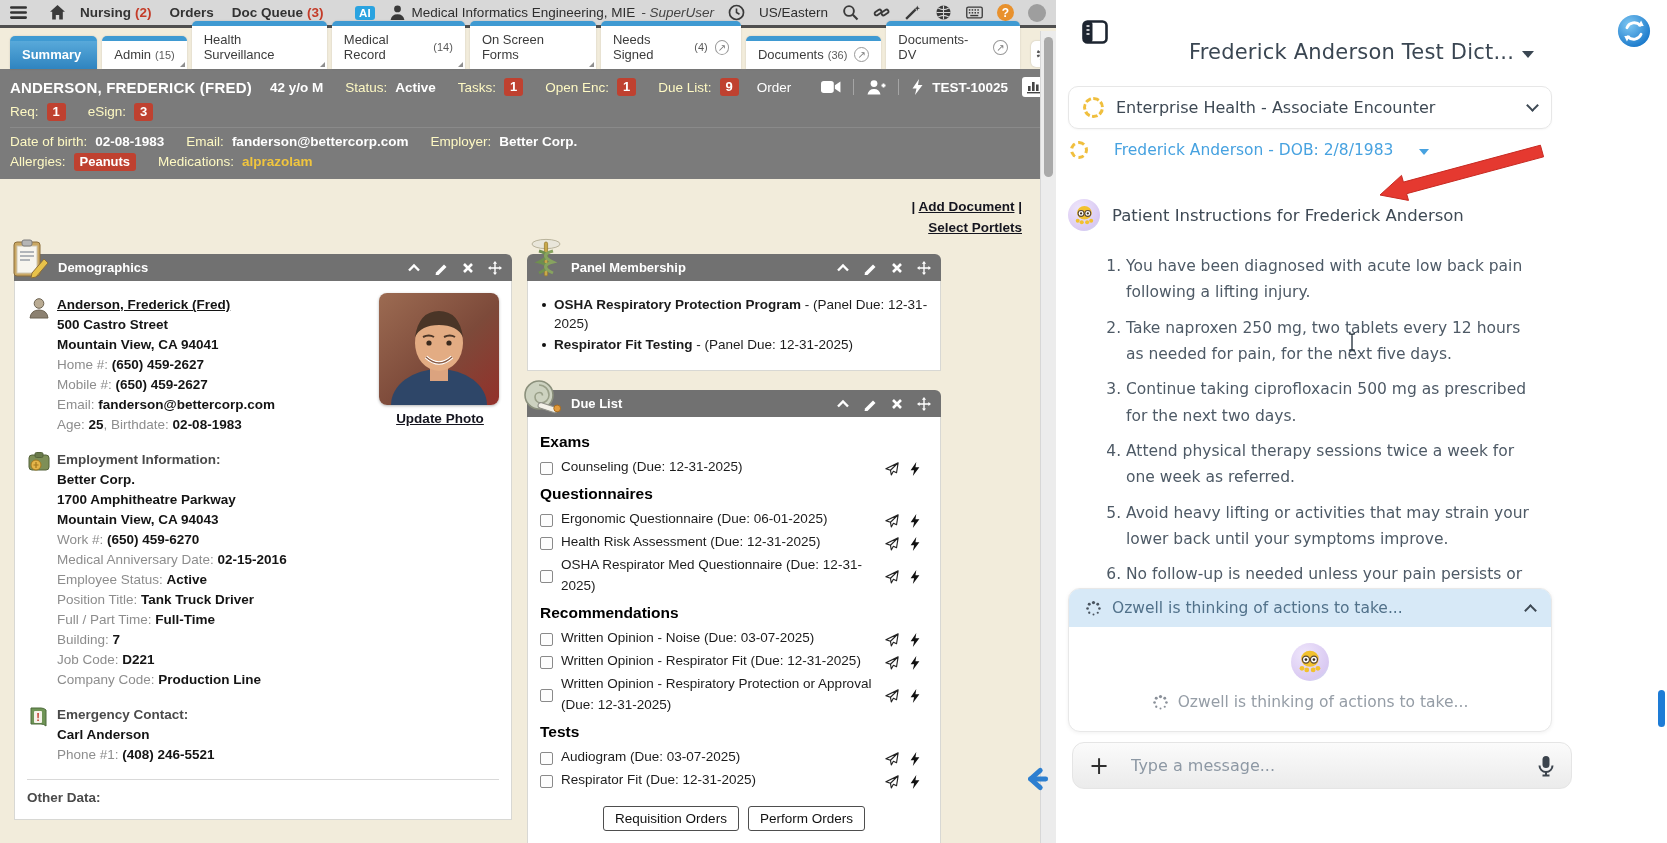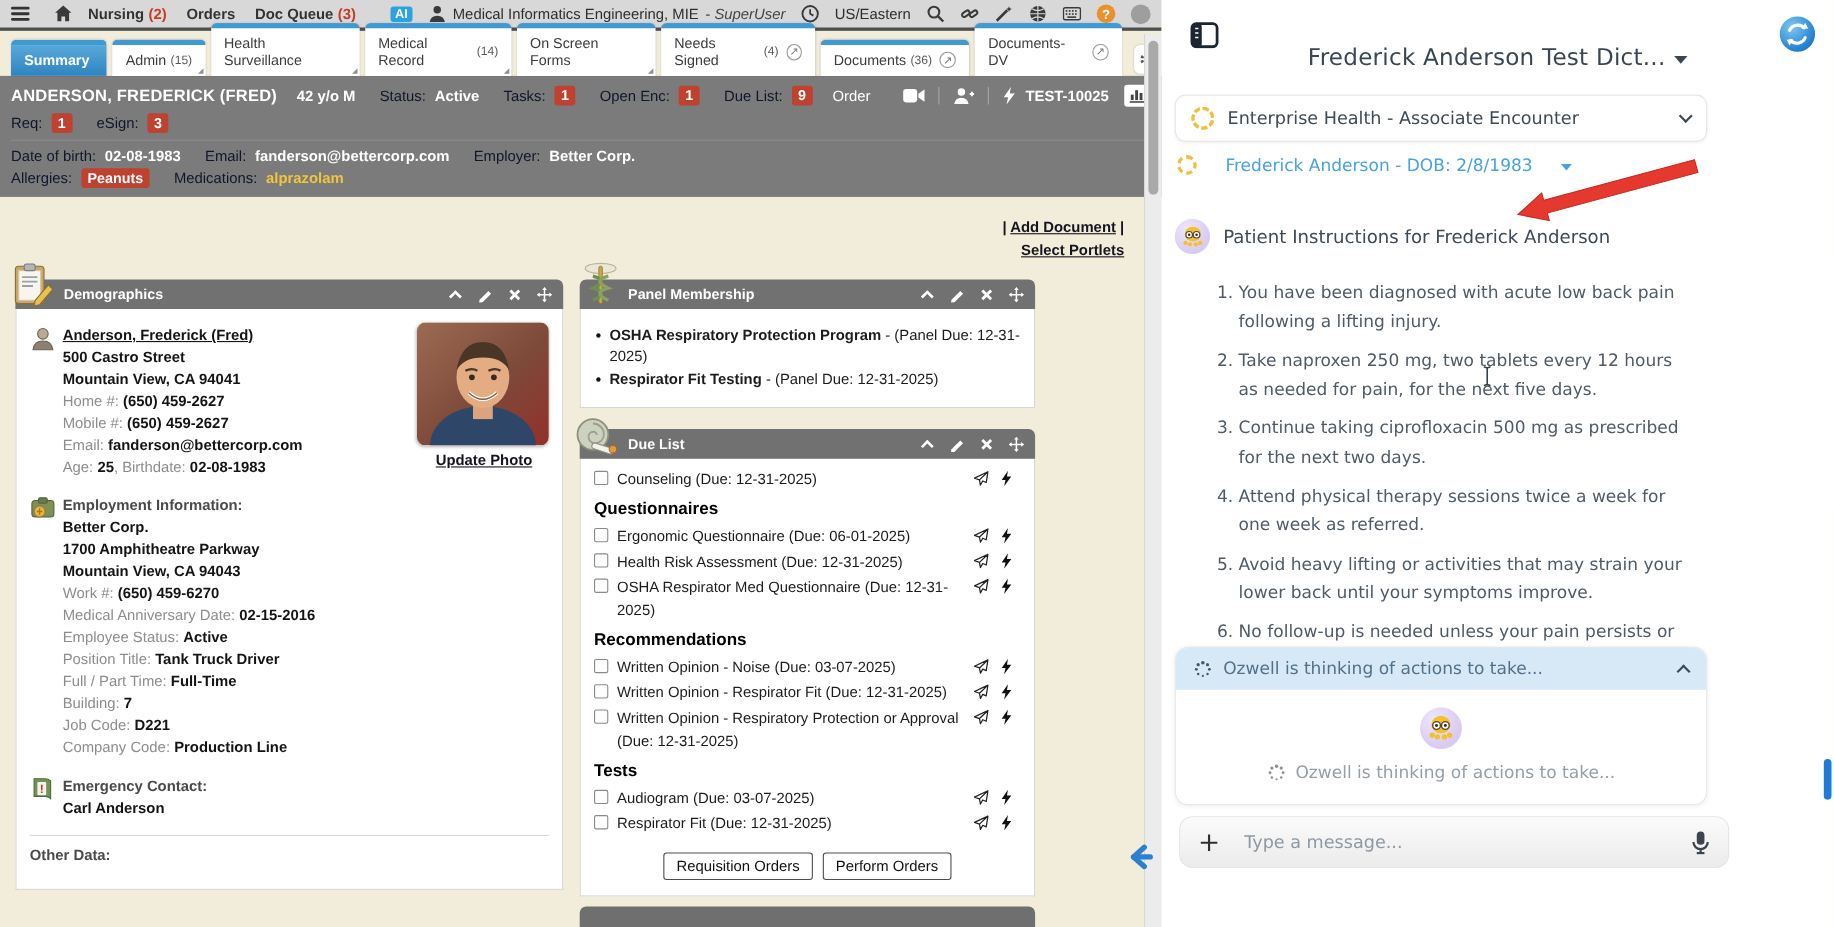--- a/index.html
+++ b/index.html
@@ -32,21 +32,21 @@
   .ext-badge:empty { display:none; }
   .tab[data-menu="true"]::after { content:""; position:absolute; right:2px; bottom:2px; border-left:5px solid transparent; border-bottom:5px solid #8f8f8f; }
   .tab-gear { width:26px; height:26px; background:#fff; border-radius:5px; margin-left:6px; margin-bottom:2px; display:flex; align-items:center; justify-content:center; box-shadow:0 0 2px rgba(0,0,0,.2); cursor:pointer; }
 
   
   .pt-header { background:#7b7b7b; color:#fff; font-size:13.5px; padding:5px 10px 6px; }
   .pt-row { display:flex; align-items:center; gap:8px; min-height:23px; }
   .pt-row.r1 { min-height:26px; }
   .pt-name { font-weight:bold; font-size:15px; letter-spacing:.2px; }
   .pt-agesex { font-weight:bold; margin-left:10px; }
-  .pt-label { color:#0f172a; margin-left:14px; }
+  .pt-label { color:#fef9c3; margin-left:14px; }
   .pt-value { font-weight:bold; }
   .badge { background:#bf4130; color:#fff; font-weight:bold; border-radius:3px; padding:0 6px; font-size:13px; line-height:18px; }
   .vdiv { border-left:1px solid #a5a5a5; height:16px; margin:0 4px; }
   .hd-icon { width:20px; height:16px; display:inline-block; }
   .hd-icon svg { width:100%; height:100%; }
   .chart-box { background:#fff; border-radius:3px; width:24px; height:20px; display:flex; align-items:center; justify-content:center; margin-left:6px; }
   .pt-sub { border-top:1px solid #8a8a8a; margin-top:4px; padding-top:4px; }
   .med-val { color:#f0c53e; font-weight:bold; }
   .pt-right { margin-left:auto; display:flex; align-items:center; gap:8px; }
 
@@ -85,21 +85,21 @@
   
   .pm-body ul { list-style:none; }
   .pm-body li { padding-left:14px; position:relative; line-height:19px; margin-bottom:2px; }
   .pm-body li::before { content:""; position:absolute; left:2px; top:8px; width:4px; height:4px; border-radius:50%; background:#111; }
   .pm-name { font-weight:bold; }
 
   
   .due-portlet { margin-top:19px; }
   .due-body { min-height:388px; padding-top:8px; }
   .due-sec-title { font-weight:bold; font-size:15.5px; color:#000; margin:8px 0 5px; }
-  .due-row { display:flex; align-items:flex-start; gap:8px; line-height:21px; margin-bottom:2px; }
+  .due-row { display:flex; align-items:center; gap:8px; line-height:21px; margin-bottom:2px; }
   .cbx { width:13px; height:13px; border:1.5px solid #8a8a8a; border-radius:2px; background:#fdfdfd; margin-top:3px; flex:none; cursor:pointer; }
   .due-label { flex:1; color:#1c1c1c; }
   .row-icons { display:flex; gap:9px; margin-right:6px; margin-top:2px; flex:none; }
   .row-icons .ic { width:14px; height:14px; cursor:pointer; }
   .row-icons svg { width:100%; height:100%; }
   .due-buttons { display:flex; justify-content:center; gap:9px; margin-top:16px; }
   .dl-btn { background:#fff; border:1px solid #4e4e4e; border-radius:3px; font-size:13.5px; padding:4px 11px; font-family:inherit; cursor:pointer; color:#111; }
   .cut-portlet-bar { height:22px; background:#6f6f6f; border-radius:6px 6px 0 0; margin-top:9px; }
 
   
@@ -514,20 +514,21 @@
                   <path d="M4 3 h10 q3 0 5 2 v16 q-2 -2 -5 -2 h-10 Z" fill="#6f9456" stroke="#4c6a3a"></path>
                   <rect x="7" y="6" width="8" height="12" rx="1" fill="#f4f2ea"></rect>
                   <text x="11" y="16" font-size="11" font-weight="bold" fill="#c0392b" text-anchor="middle" font-family="Liberation Sans, sans-serif">!</text>
                 </svg>
             </span>
             <div class="grp-heading">Emergency Contact:</div>
             <div>
 
                 <div class="kv-row"><span class="kv-label"></span><span class="kv-value">Carl Anderson</span></div>
 
+                <div class="kv-row"><span class="kv-label">Phone #1: </span><span class="kv-value">(408) 246-5521</span></div>
               </div>
           </div>
 
           <div class="other-data">Other Data:</div>
         </div>
       </div>
     </div>
 
     <div class="col-mid">
 
@@ -590,20 +591,21 @@
                 </svg></span>
             <span class="pc-icon"><svg viewBox="0 0 16 16">
                   <path d="M8 0 L10.4 3 H8.8 V7.2 H13 V5.6 L16 8 L13 10.4 V8.8 H8.8 V13 H10.4 L8 16 L5.6 13 H7.2 V8.8 H3 V10.4 L0 8 L3 5.6 V7.2 H7.2 V3 H5.6 Z" fill="#fff"></path>
                 </svg></span>
           </span>
         </div>
         <div class="portlet-body due-body">
           <div>
 
               <div class="due-section">
+                <div class="due-sec-title">Exams</div>
                 <div>
 
                     <div class="due-row">
                       <span class="cbx"></span>
                       <span class="due-label">Counseling (Due: 12-31-2025)</span>
                       <span class="row-icons">
                         <span class="ic"><svg viewBox="0 0 16 16">
                           <path d="M15 1 L1 7.6 L6.2 9.4 L7.2 14.8 L9.6 10.6 L13.2 12.2 Z M6.2 9.4 L15 1" fill="none" stroke="#222" stroke-width="1.3" stroke-linejoin="round"></path>
                         </svg></span>
                         <span class="ic"><svg viewBox="0 0 12 16">

